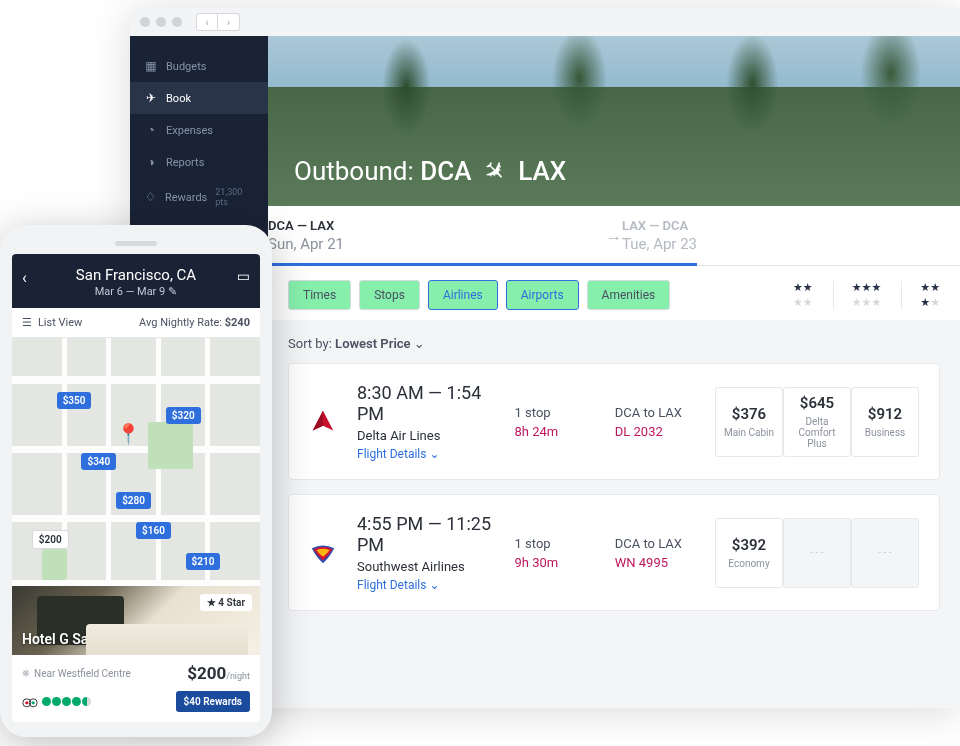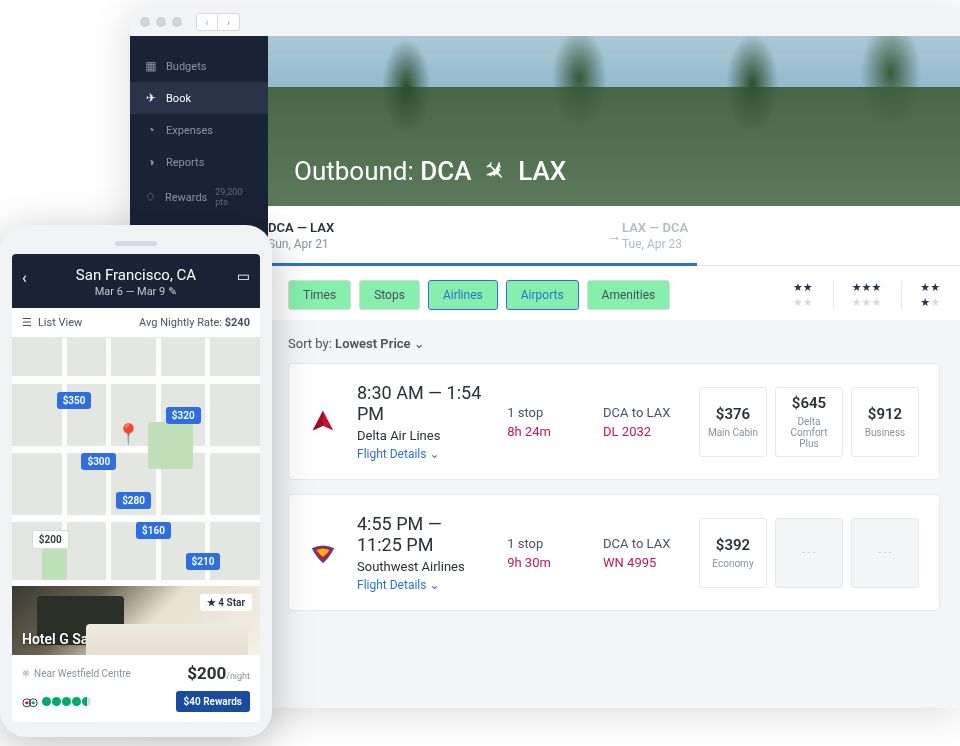--- a/index.html
+++ b/index.html
@@ -29,21 +29,21 @@
  radial-gradient(ellipse 45px 85px at 70% 28%,#2e4e2e 0%,transparent 58%),
  radial-gradient(ellipse 55px 95px at 90% 22%,#3a5a3a 0%,transparent 55%),
  linear-gradient(180deg,#b8d4e8 0%,#9cc4de 30%,transparent 30%);
  opacity:.9}
 .hero h1{position:relative;color:#fff;font-size:26px;font-weight:400}
 .hero h1 .code{font-weight:500}
 .plane{display:inline-block;margin:0 6px;transform:rotate(45deg)}
 .seg{height:60px;border-bottom:1px solid #e3e5e8;display:flex;align-items:center;position:relative}
 .segcell{flex:1;}
 .segcell .route{font-size:13px;font-weight:600;color:#2a2f38}
-.segcell .date{font-size:12px;color:#8b929d;margin-top:2px}
+.segcell .date{font-size:15px;color:#8b929d;margin-top:2px}
 .segcell.faded .route,.segcell.faded .date{color:#b5bac2}
 .seg .arrow{color:#b5bac2;font-size:16px}
 .segbar{position:absolute;bottom:-1px;left:0;width:62%;height:3px;background:#2e6fdd}
 .filters{display:flex;align-items:center;padding:14px 20px 10px;gap:8px}
 .fbtn{padding:7px 14px;border:1px solid #d6d9de;border-radius:3px;font-size:12px;color:#4a5160;background:#86efac;cursor:pointer}
 .fbtn.active{border-color:#2e6fdd;color:#2e6fdd}
 .ratings{margin-left:auto;display:flex;gap:20px;font-size:11px;color:#c9cdd4}
 .ratings .rg{display:flex;flex-direction:column;align-items:center;gap:2px;border-left:1px solid #e6e8eb;padding-left:18px}
 .ratings .rg:first-child{border:none}
 .star{color:#2a3449}
@@ -52,21 +52,21 @@
 .sortrow{font-size:13px;color:#4a5160;margin-bottom:12px}
 .sortrow b{font-weight:600}
 .card{background:#fff;border:1px solid #e6e8eb;border-radius:4px;padding:18px 20px;display:flex;align-items:center;margin-bottom:14px;gap:20px}
 .clogo{width:28px;height:28px;flex-shrink:0}
 .finfo{flex:1.2}
 .ftime{font-size:18px;color:#2a2f38;font-weight:400}
 .fairline{font-size:13px;color:#2a2f38;margin-top:4px}
 .fdet{font-size:12px;color:#2e6fdd;margin-top:4px;cursor:pointer}
 .fcol{flex:.7;font-size:13px;color:#4a5160}
 .fcol .sub{color:#be185d;margin-top:4px}
-.fares{display:flex;gap:8px}
+.fares{display:flex;gap:0}
 .fare{width:68px;height:70px;border:1px solid #e6e8eb;border-radius:3px;display:flex;flex-direction:column;align-items:center;justify-content:center;font-size:10px;color:#8b929d;cursor:pointer}
 .fare .price{font-size:15px;font-weight:600;color:#2a2f38;margin-bottom:4px}
 .fare.empty{background:#f4f5f7;color:#c9cdd4;justify-content:center;align-items:center}
 
 .phone{position:absolute;left:0;top:225px;width:272px;height:512px;background:#f2f3f5;border-radius:26px;box-shadow:0 8px 40px rgba(0,0,0,.25);padding:12px}
 .speaker{width:42px;height:5px;background:#d6d9de;border-radius:3px;margin:4px auto 8px}
 .pscreen{background:#fff;height:calc(100% - 20px);border-radius:4px;overflow:hidden;display:flex;flex-direction:column}
 .phead{background:#1a2336;color:#fff;text-align:center;padding:12px 10px 10px;position:relative}
 .phead .city{font-size:15px;font-weight:400}
 .phead .dates{font-size:11px;margin-top:1px;color:#c2c8d4}
@@ -129,21 +129,21 @@
     <span class="ico">◔</span>
     <span>Expenses</span>
    </div>
    <div class="sbitem">
     <span class="ico">◑</span>
     <span>Reports</span>
    </div>
    <div class="sbitem">
     <span class="ico">♢</span>
     <span>Rewards</span>
-    <span class="pts">29,200 pts</span>
+    <span class="pts">21,300 pts</span>
    </div>
    <div class="vp">View Profile</div>
   </div>
 
   <div class="main">
    <div class="hero">
     <div class="palms"></div>
     <h1>
      <span>Outbound:</span>
      <span class="code">DCA</span>
@@ -280,21 +280,21 @@
    </div>
   </div>
   <div class="map">
    <div class="maplayer"></div>
    <div class="park" style="left:55%;top:22%;width:18%;height:12%"></div>
    <div class="park" style="left:12%;top:55%;width:10%;height:8%"></div>
    <div class="mappin" style="left:42%;top:22%">📍</div>
    <div id="pins">
           <div class="pricepin" style="left: 18%; top: 14%;">$350</div>
           <div class="pricepin" style="left: 62%; top: 18%;">$320</div>
-          <div class="pricepin" style="left: 28%; top: 30%;">$300</div>
+          <div class="pricepin" style="left: 28%; top: 30%;">$340</div>
           <div class="pricepin" style="left: 42%; top: 40%;">$280</div>
           <div class="pricepin wh" style="left: 8%; top: 50%;">$200</div>
           <div class="pricepin" style="left: 50%; top: 48%; text-align: center;">$160</div>
           <div class="pricepin" style="left: 70%; top: 56%;">$210</div>
         </div>
    <div class="hcard">
     <div class="himg">
      <div class="starbadge">★ 4 Star</div>
      <div class="hname">Hotel G San Francisco</div>
     </div>

